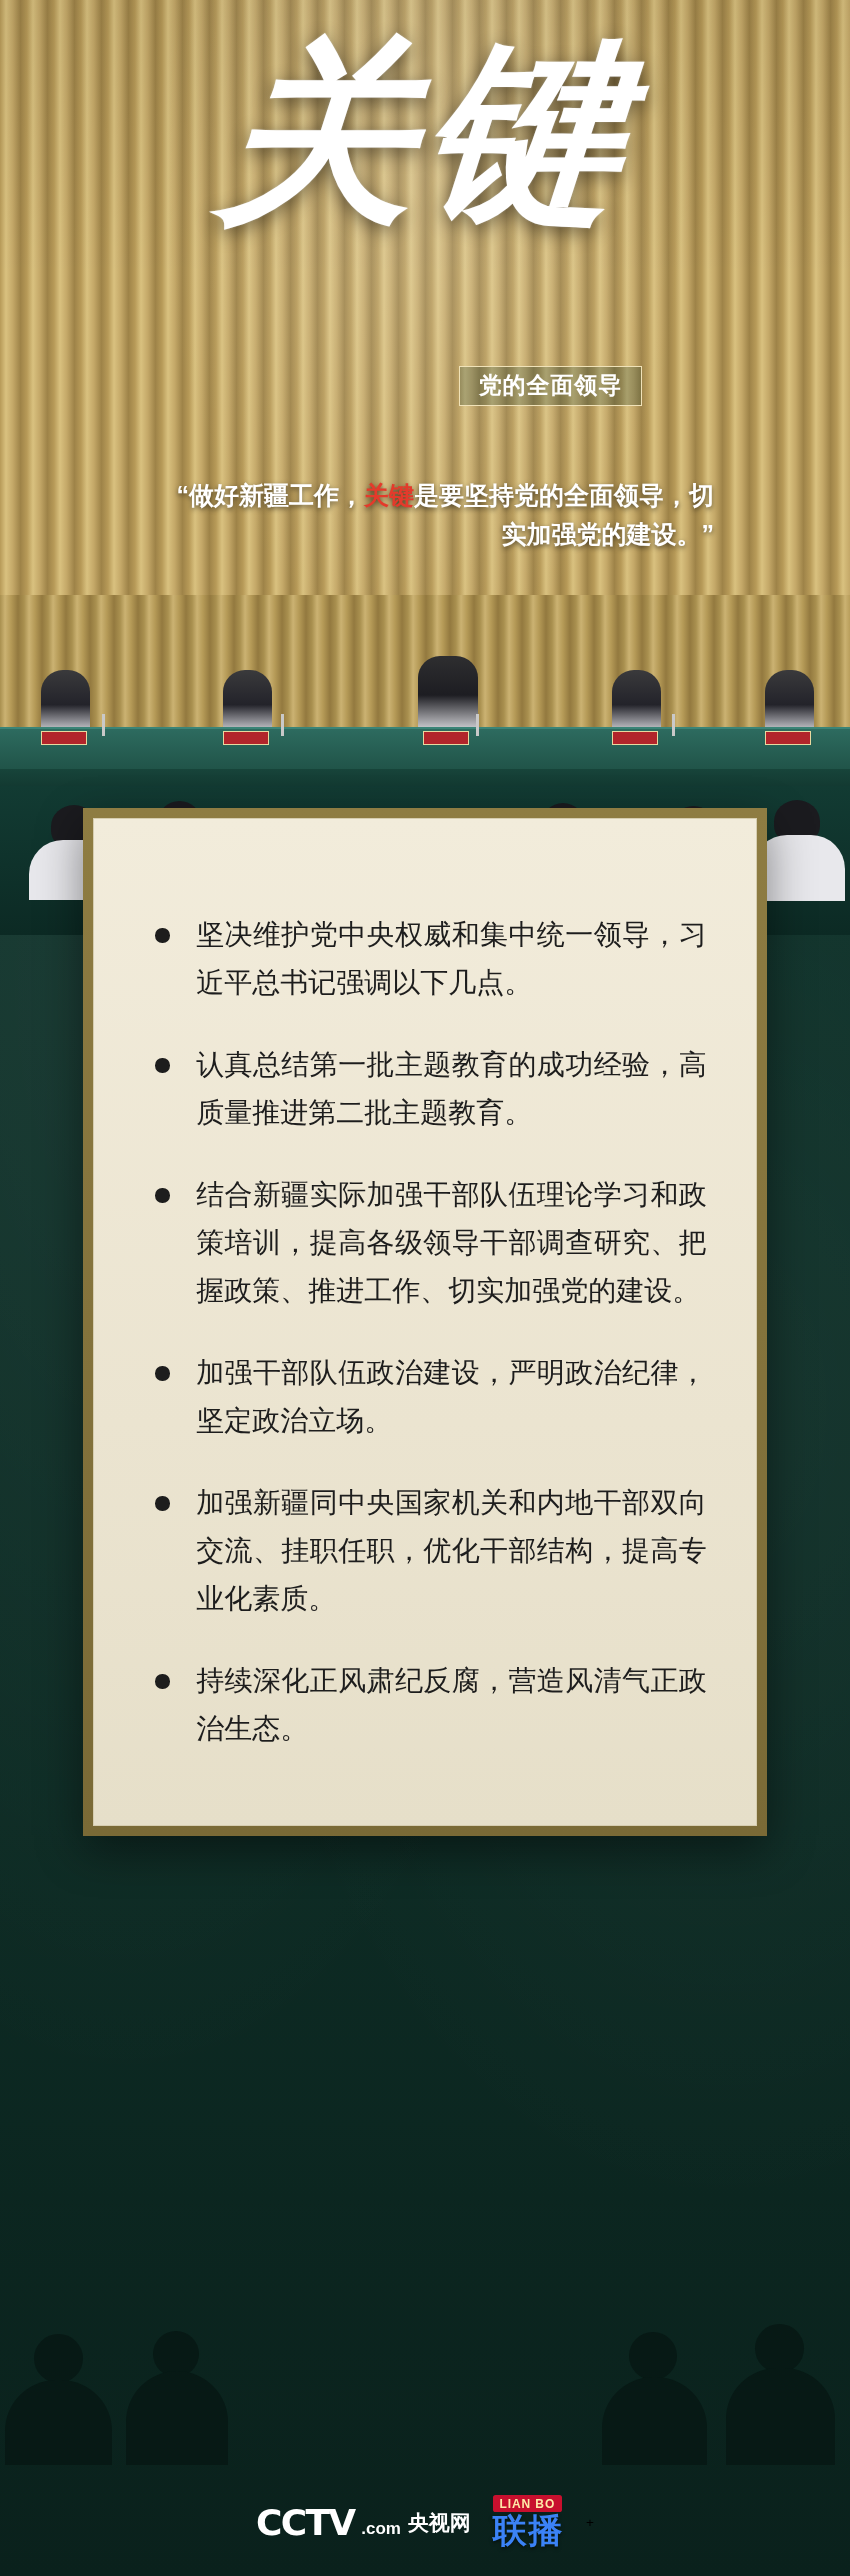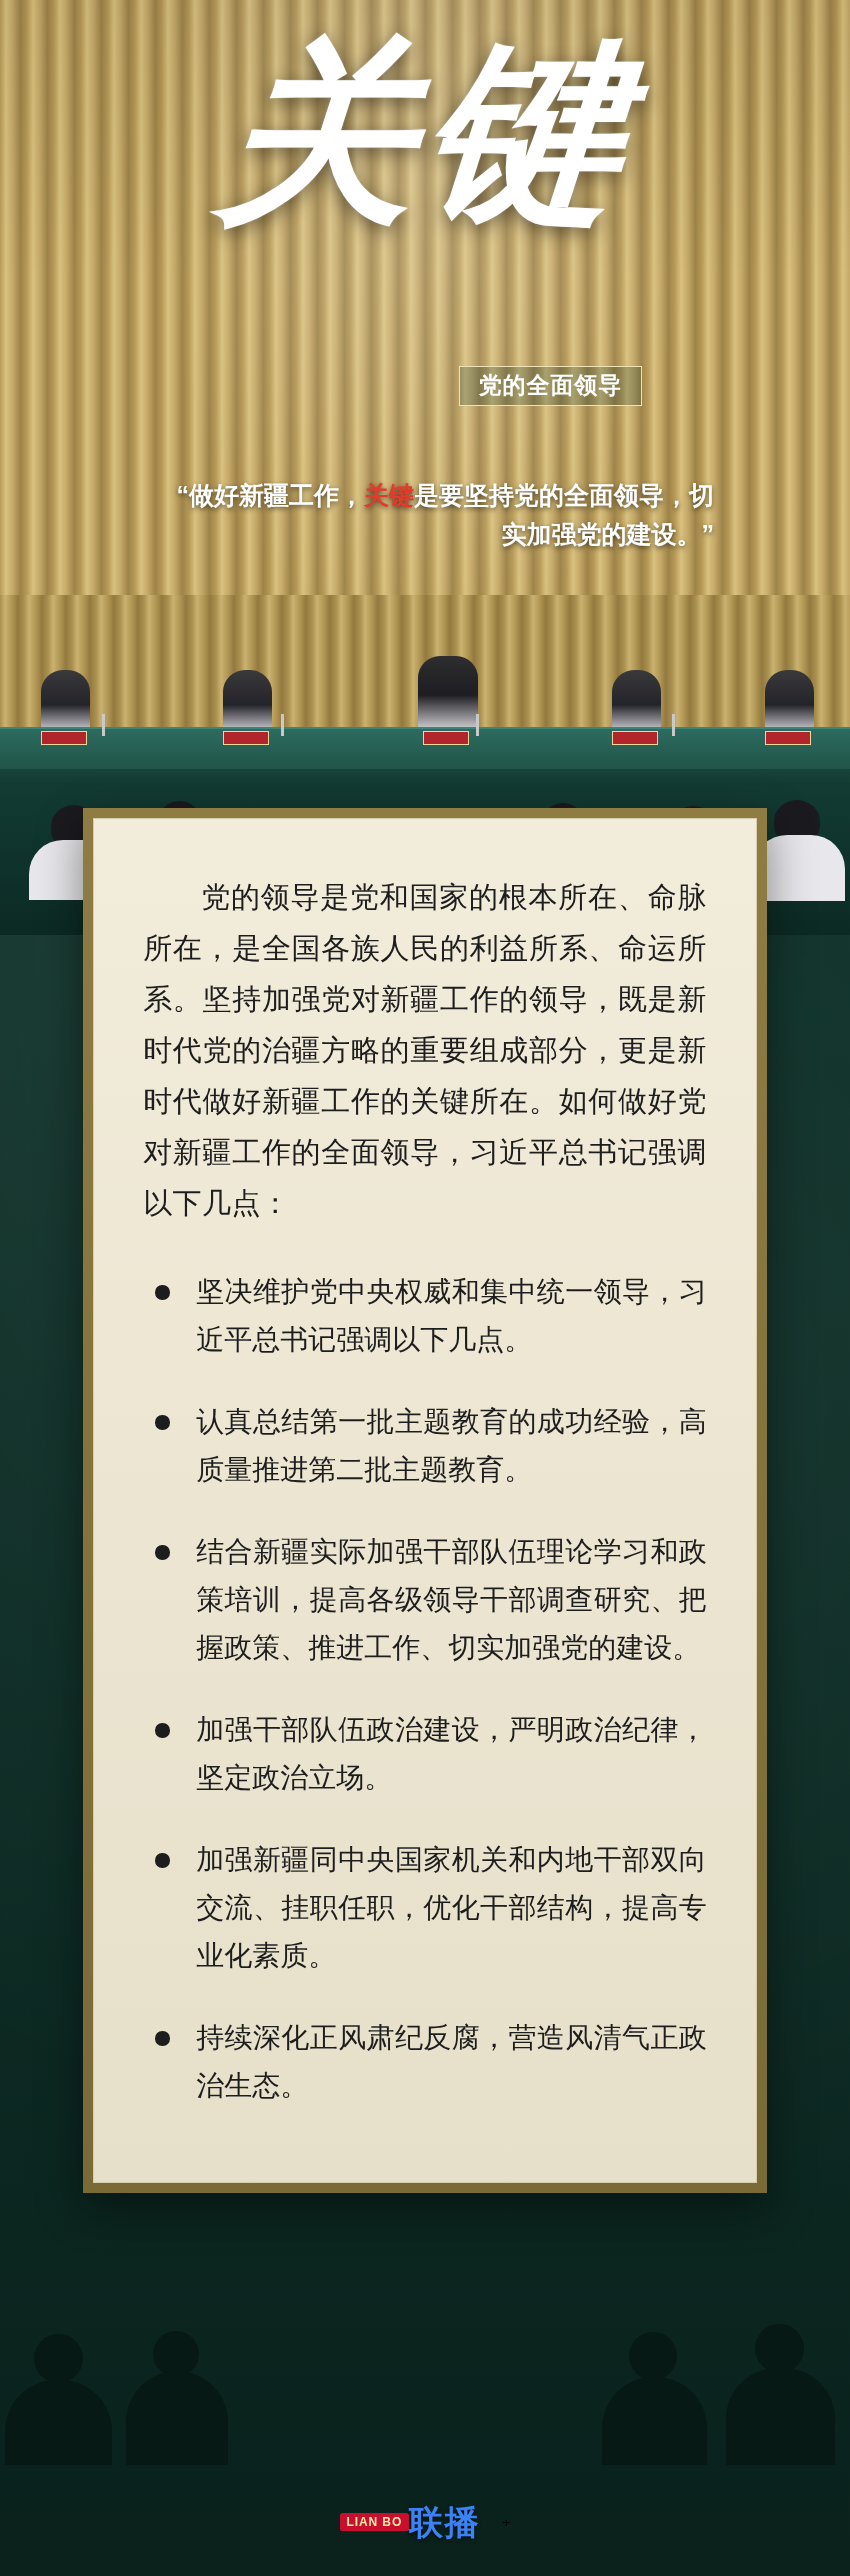--- a/index.html
+++ b/index.html
@@ -254,21 +254,21 @@
     font-family: "DejaVu Sans", sans-serif;
   }
   .cctv-logo .com {
     color: #ffffff; font-size: 17px; font-weight: bold; align-self: flex-end;
     margin-bottom: 3.4px;
   }
   .cctv-logo .cn {
     color: #ffffff; font-size: 21px; font-weight: bold; line-height: 21px;
   }
   .lianbo {
-    display: flex; flex-direction: row; align-items: center;
+    display: flex; flex-direction: column; align-items: flex-start;
   }
   .lianbo .tagtop {
     background: #c8102e; color: #ffe9a8;
     font-size: 12px; font-weight: bold;
     padding: 1.7px 6.8px; border-radius: 2.6px; letter-spacing: 0.9px;
   }
   .lianbo .big {
     color: #3b82f6; font-size: 34px; font-weight: bold; line-height: 37px;
     letter-spacing: 1.7px;
     text-shadow: 0 1.7px 3.4px rgba(0,0,0,0.5);
@@ -336,33 +336,37 @@
     <div class="hd" style="left:153px; bottom:88px; width:46px; height:46px;"></div>
     <div class="sh" style="left:126px; width:102px; height:94px;"></div>
     <div class="hd" style="left:629px; bottom:85px; width:48px; height:48px;"></div>
     <div class="sh" style="left:602px; width:105px; height:88px;"></div>
     <div class="hd" style="left:755px; bottom:92px; width:49px; height:49px;"></div>
     <div class="sh" style="left:726px; width:109px; height:97px;"></div>
   </div>
 
   <div class="card">
     <div class="card-inner">
-      <p class="lead">党的领导是党和国家的根本所在、命脉所在，是全国各族人民的利益所系、命运所系。坚持加强党对新疆工作的领导，既是新时代党的治疆方略的重要组成部分，更是新时代做好新疆工作的关键所在。如何做好党对新疆工作的全面领导，习近平总书记强调以下几点：</p>
       <ul class="points">
         <li>坚决维护党中央权威和集中统一领导，习近平总书记强调以下几点。</li>
         <li>认真总结第一批主题教育的成功经验，高质量推进第二批主题教育。</li>
         <li>结合新疆实际加强干部队伍理论学习和政策培训，提高各级领导干部调查研究、把握政策、推进工作、切实加强党的建设。</li>
         <li>加强干部队伍政治建设，严明政治纪律，坚定政治立场。</li>
         <li>加强新疆同中央国家机关和内地干部双向交流、挂职任职，优化干部结构，提高专业化素质。</li>
         <li>持续深化正风肃纪反腐，营造风清气正政治生态。</li>
       </ul>
     </div>
   </div>
 
   <div class="footer">
+    <div class="cctv-logo">
+      <span class="cctv">CCTV</span>
+      <span class="com">.com</span>
+      <span class="cn">央视网</span>
+    </div>
     <div class="lianbo">
       <span class="tagtop">LIAN BO</span>
       <span class="big">联播</span>
     </div>
     <span class="plus">+</span>
   </div>
 
 </div>
 
 

